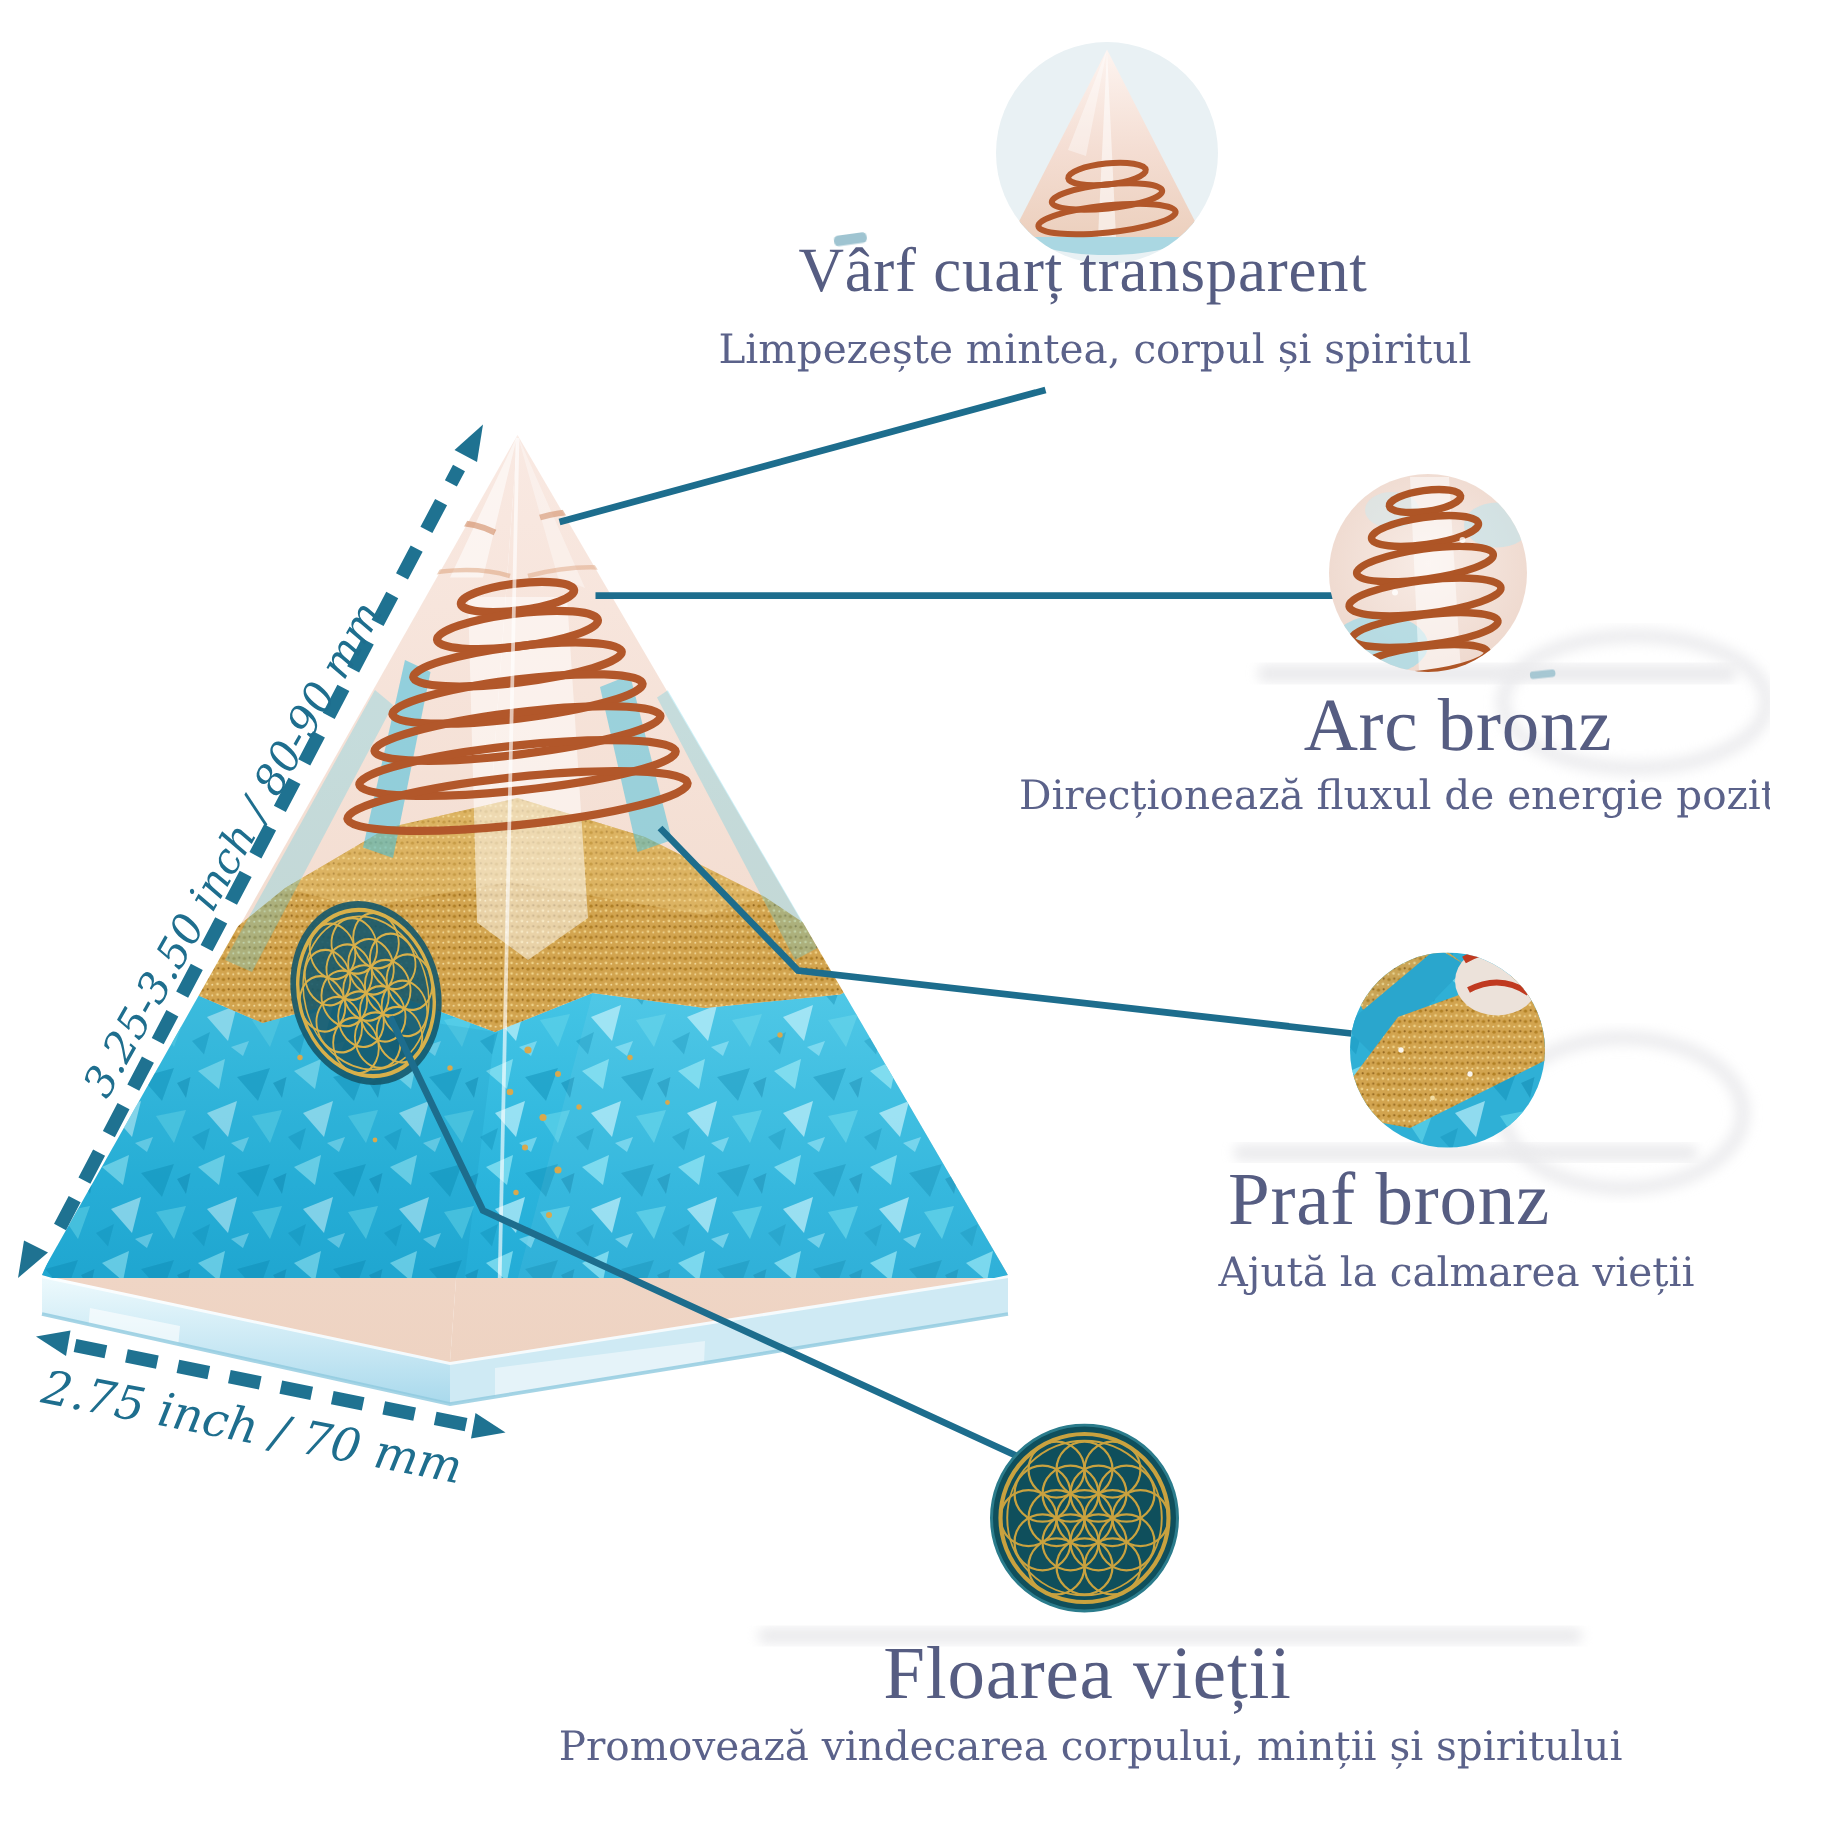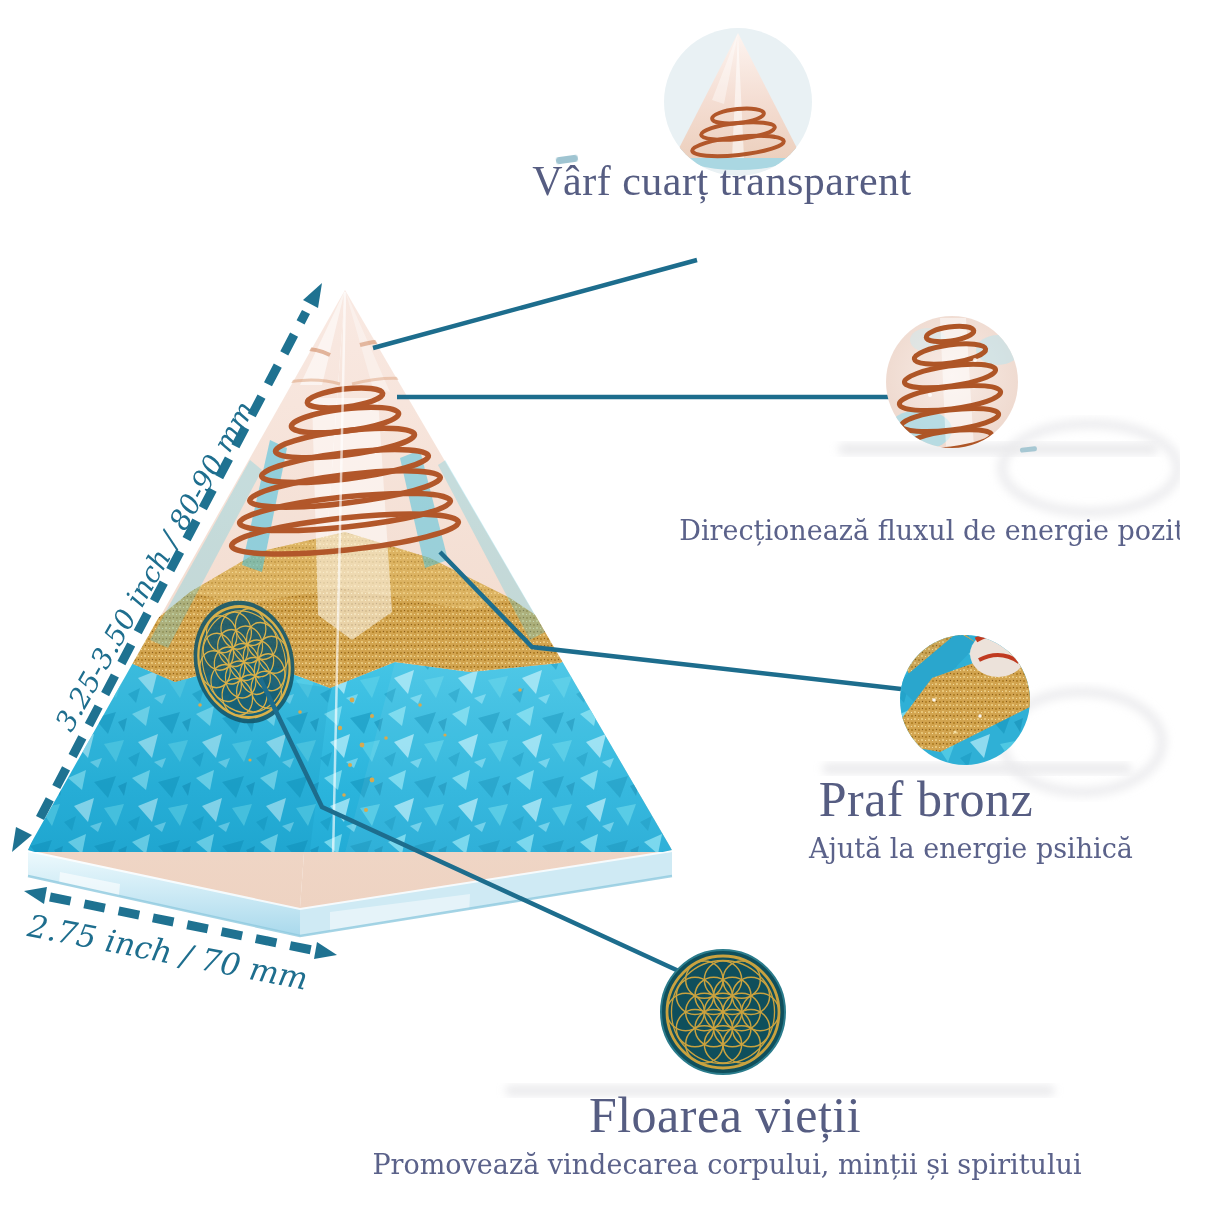--- a/index.html
+++ b/index.html
@@ -300,25 +300,27 @@
             <circle cx="18.67" cy="-32.33" r="18.666666666666668" fill="none" stroke="#c9a23f" stroke-width="1.5"></circle>
             <circle cx="28.00" cy="-16.17" r="18.666666666666668" fill="none" stroke="#c9a23f" stroke-width="1.5"></circle>
           </g>
           <circle cx="0.00" cy="0.00" r="56" fill="none" stroke="#c9a23f" stroke-width="2.8"></circle>
           <circle cx="0.00" cy="0.00" r="51.52" fill="none" stroke="#c9a23f" stroke-width="1.3"></circle>
         </g>
   </g>
 </svg>
 
 <div class="label title t-md" style="left:722px;top:158px;">Vârf cuarț transparent</div>
-
+<div class="label subtitle s-md" style="left:730px;top:219px;">Limpezește mintea, corpul și spiritul</div>
+
+<div class="label title t-lg" style="left:972px;top:456px;">Arc bronz</div>
 <div class="label subtitle s-md" style="left:952px;top:516px;">Direcționează fluxul de energie pozitivă</div>
 
 <div class="label title t-lg" style="left:926px;top:772px;">Praf bronz</div>
-<div class="label subtitle s-md" style="left:971px;top:834px;">Ajută la energie psihică</div>
+<div class="label subtitle s-md" style="left:971px;top:834px;">Ajută la calmarea vieții</div>
 
 <div class="label subtitle s-md" style="left:727px;top:1150px;">Promovează vindecarea corpului, minții și spiritului</div>
 <div class="label title t-lg" style="left:725px;top:1088px;">Floarea vieții</div>
 
 <div class="dim" style="left:155px;top:566px;font-size:28px;transform:translate(-50%,-50%) rotate(-60.5deg);">3.25-3.50 inch / 80-90 mm</div>
 <div class="dim" style="left:168px;top:952px;font-size:31px;transform:translate(-50%,-50%) rotate(11deg);">2.75 inch / 70 mm</div>
 
 </div>
 
 </body></html>

